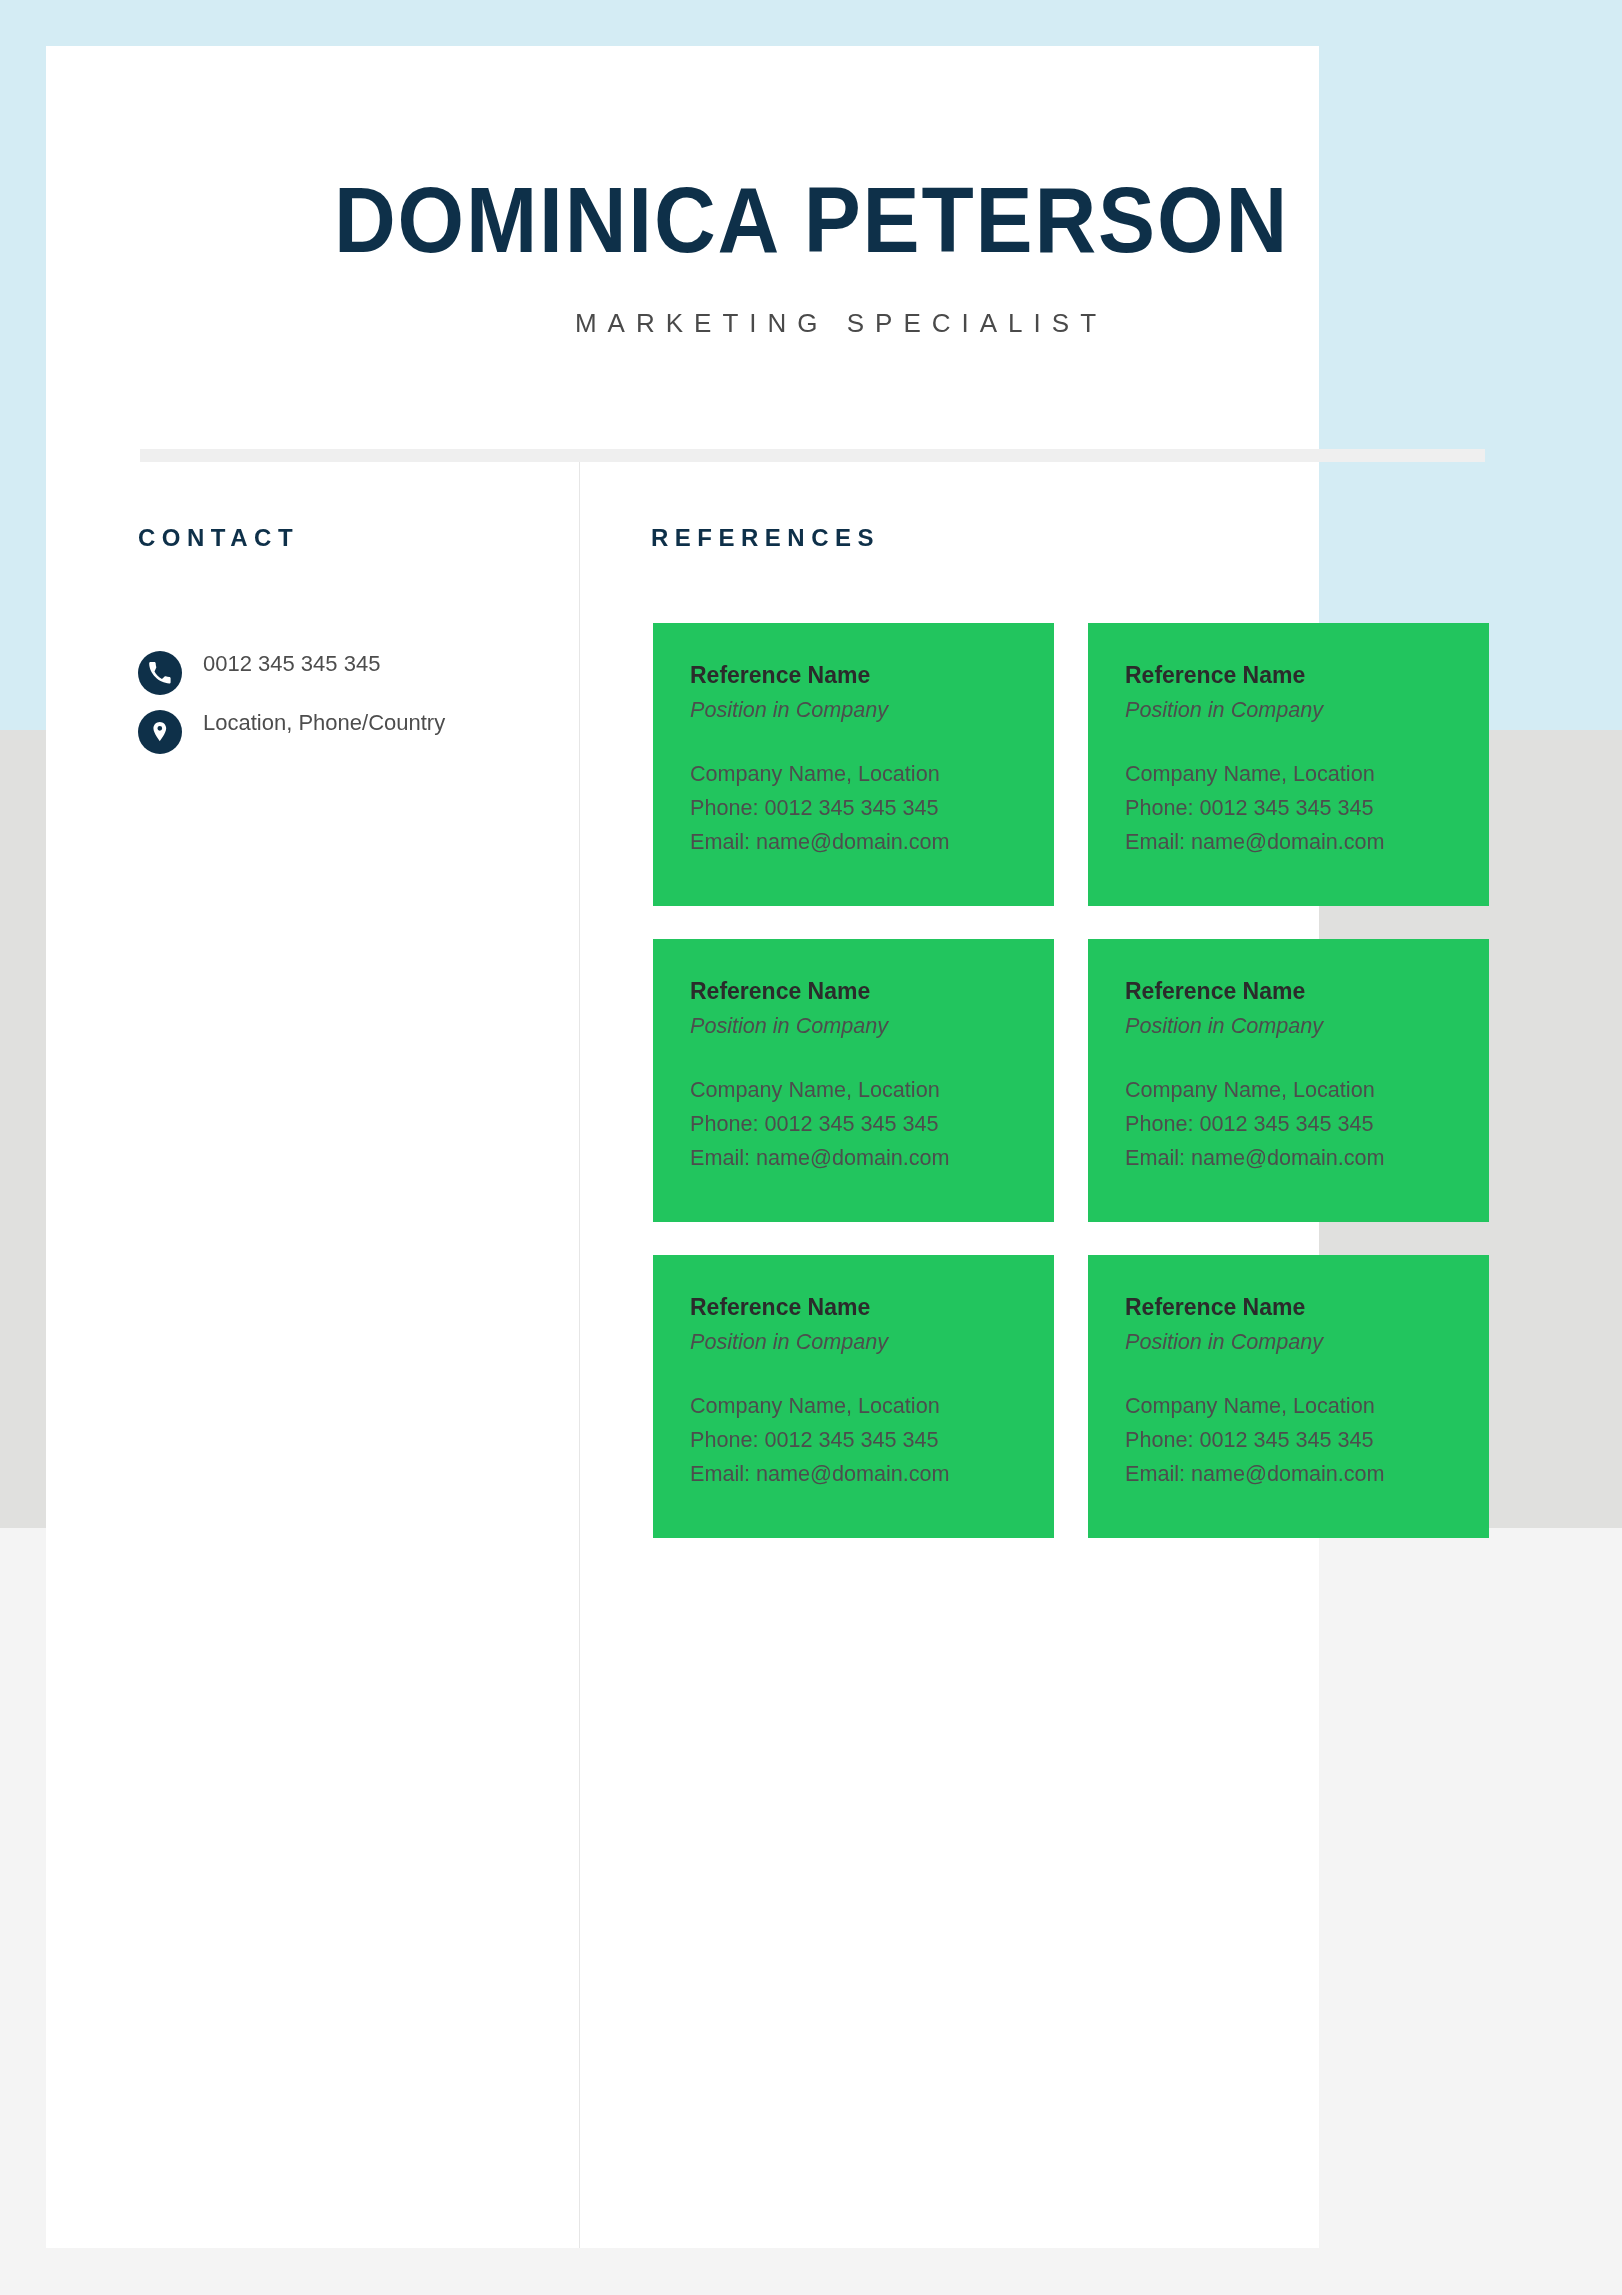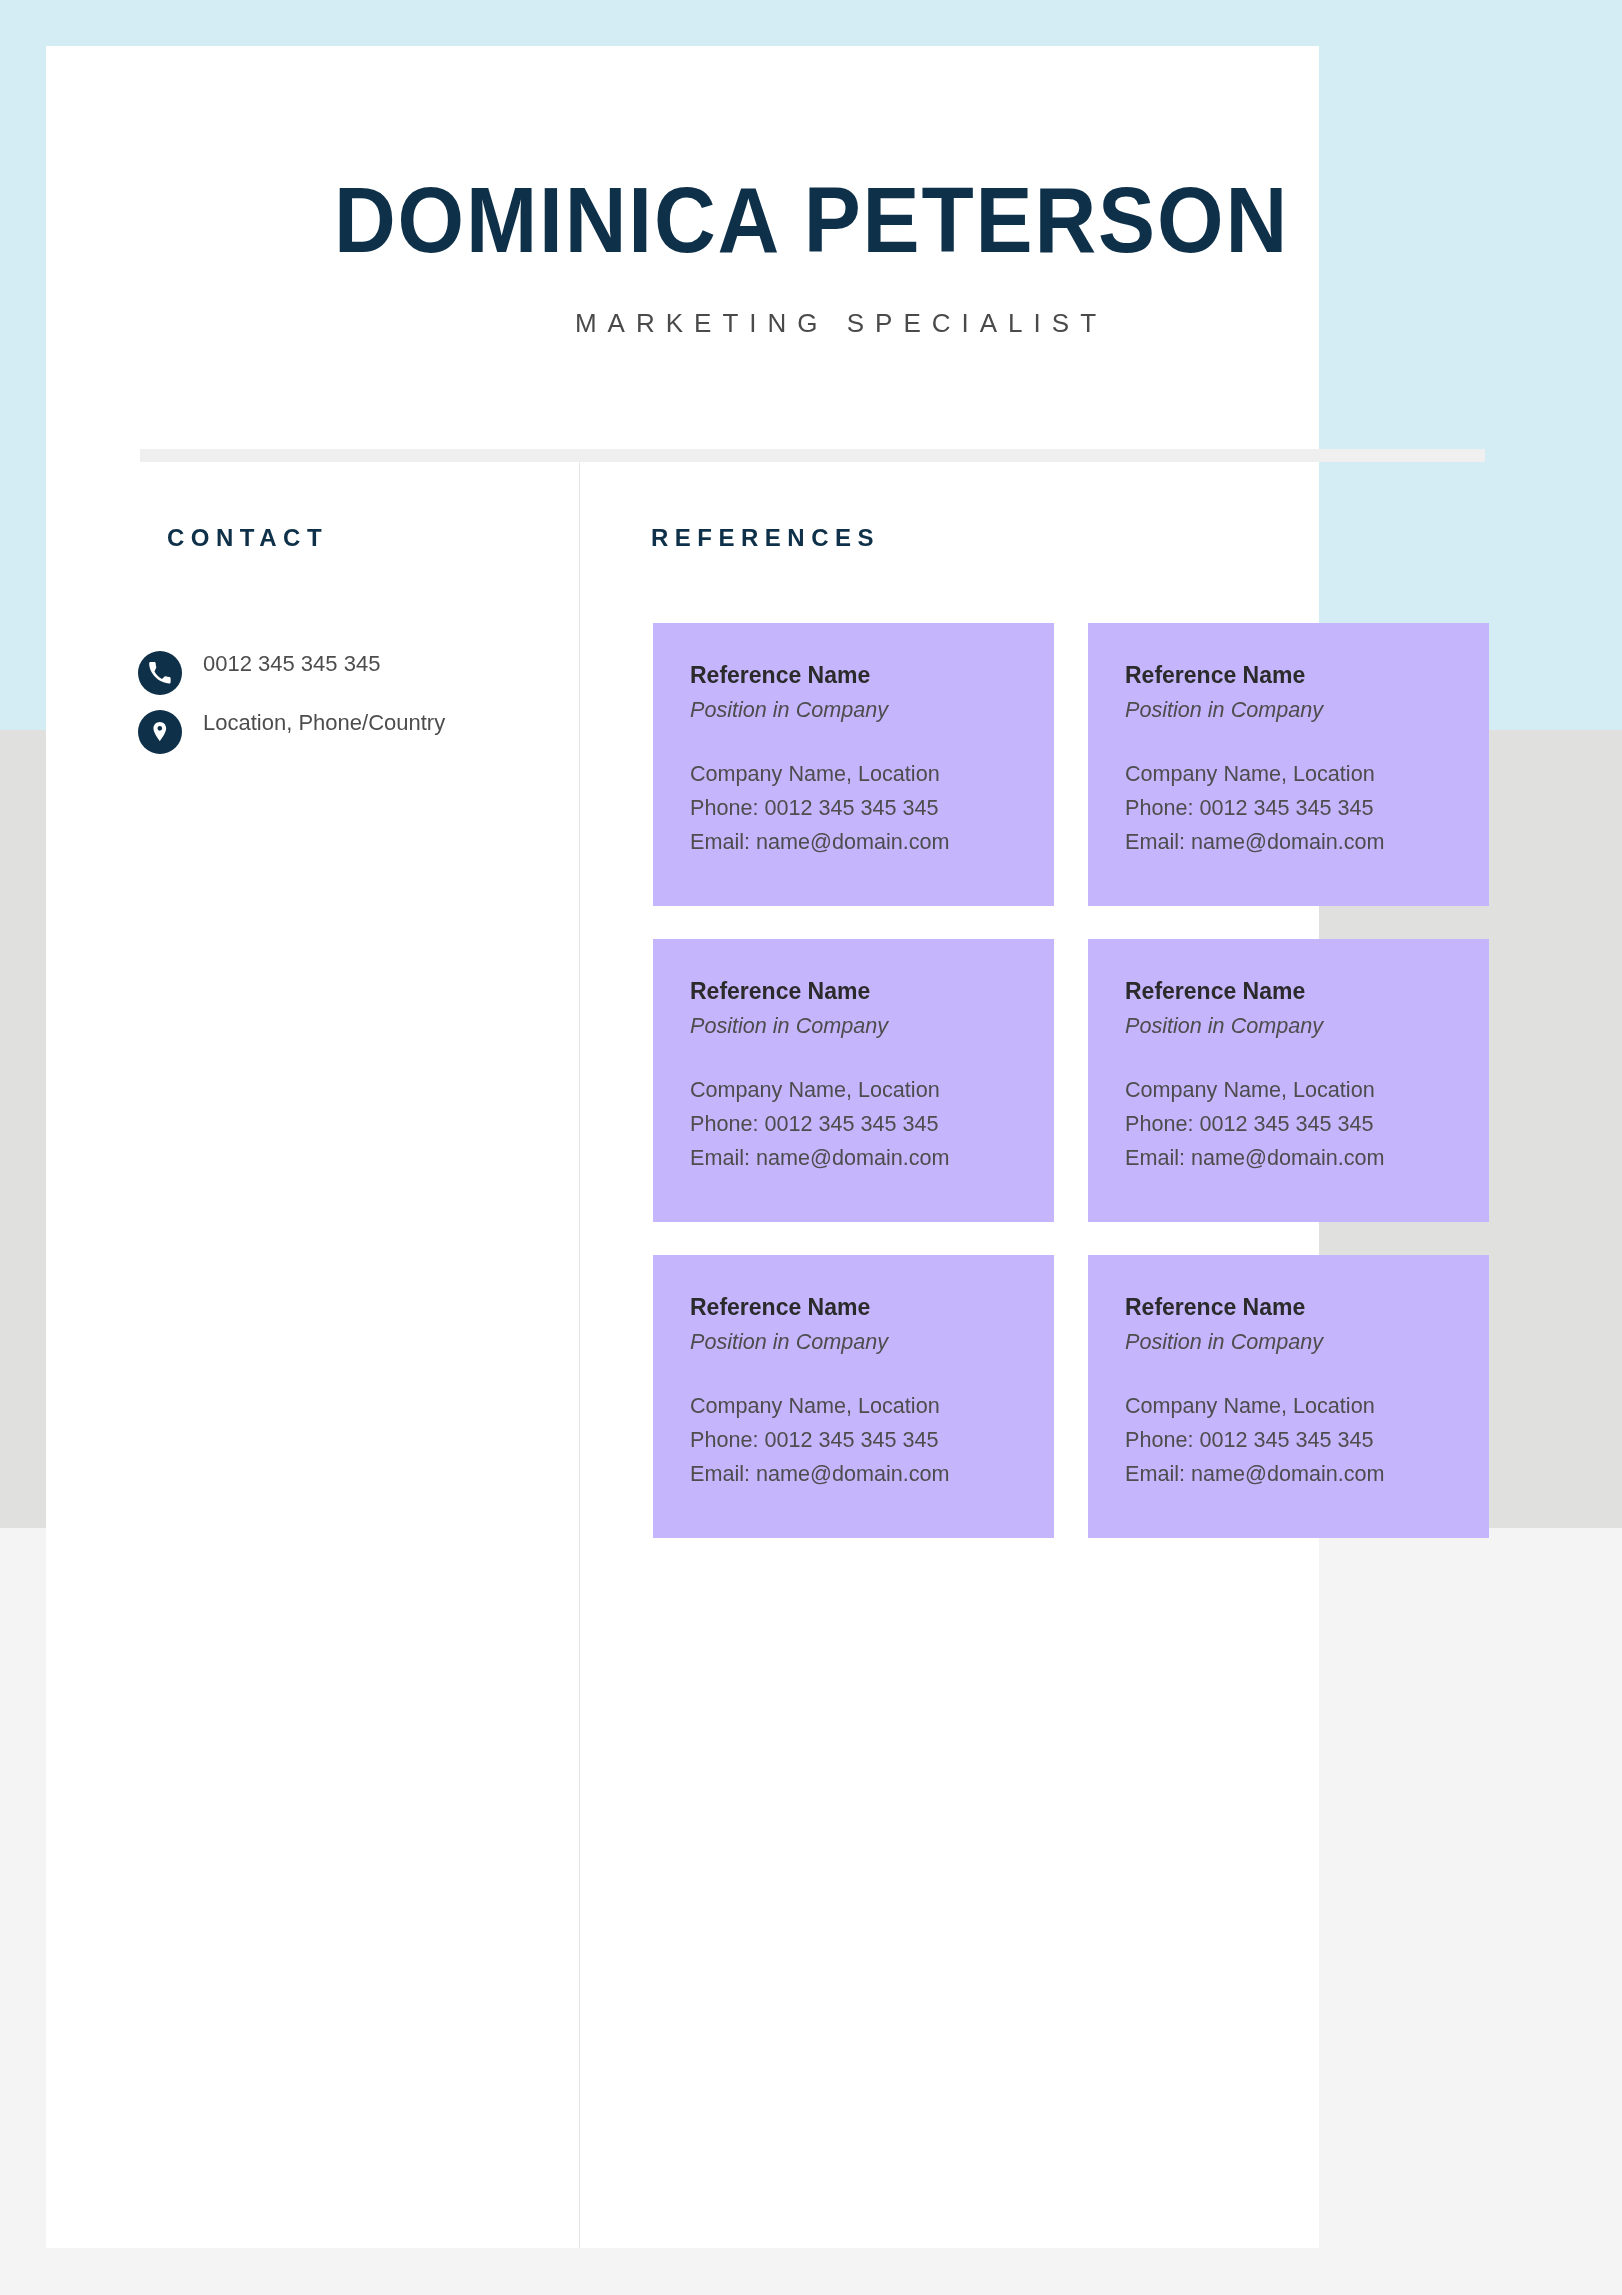--- a/index.html
+++ b/index.html
@@ -105,21 +105,21 @@
 
   
   .section-heading {
     position: absolute;
     font-size: 24px;
     font-weight: 700;
     letter-spacing: 6.5px;
     color: #0e3049;
     white-space: nowrap;
   }
-  .heading-contact { left: 92px; top: 478px; margin-left: 29px; }
+  .heading-contact { left: 92px; top: 478px; }
   .heading-references { left: 605px; top: 478px; }
 
   
   .contact-list {
     position: absolute;
     left: 92px;
     top: 605px;
     width: 419px;
   }
   .contact-row {
@@ -151,21 +151,21 @@
     position: absolute;
     left: 607px;
     top: 577px;
     width: 877px;
     display: grid;
     grid-template-columns: 401px 401px;
     column-gap: 34px;
     row-gap: 33px;
   }
   .ref-card {
-    background: #c4b5fd;
+    background: #22c55e;
     height: 283px;
     box-sizing: border-box;
     padding: 38px 0 0 37px;
   }
   .ref-name {
     font-size: 23px;
     font-weight: 700;
     color: #2b2b2b;
     line-height: 1.25;
     white-space: nowrap;

